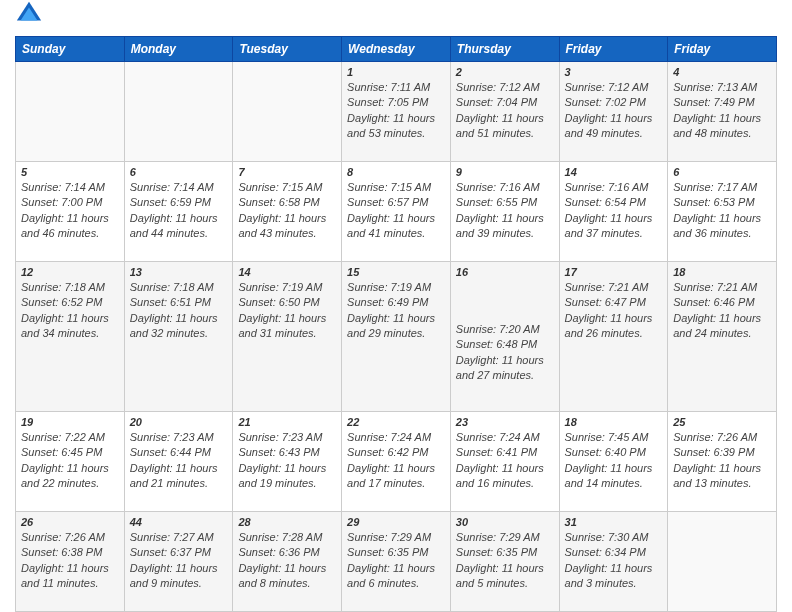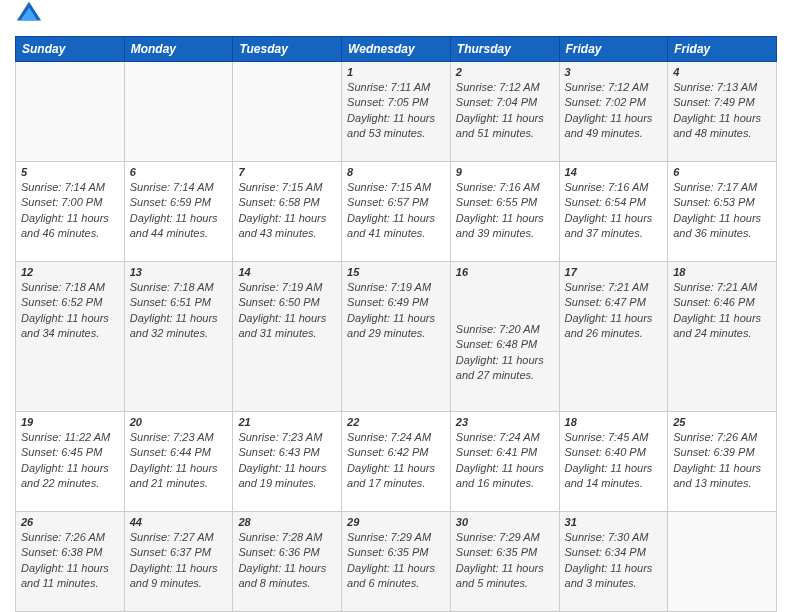--- a/index.html
+++ b/index.html
@@ -253,21 +253,21 @@
           <td>
             <span class="day-num">18</span>
             <div class="day-info" style="white-space: pre-line;">Sunrise: 7:21 AM
 Sunset: 6:46 PM
 Daylight: 11 hours and 24 minutes.</div>
           </td>
         </tr>
         <tr>
           <td>
             <span class="day-num">19</span>
-            <div class="day-info" style="white-space: pre-line;">Sunrise: 11:22 AM
+            <div class="day-info" style="white-space: pre-line;">Sunrise: 7:22 AM
 Sunset: 6:45 PM
 Daylight: 11 hours and 22 minutes.</div>
           </td>
           <td>
             <span class="day-num">20</span>
             <div class="day-info" style="white-space: pre-line;">Sunrise: 7:23 AM
 Sunset: 6:44 PM
 Daylight: 11 hours and 21 minutes.</div>
           </td>
           <td>

